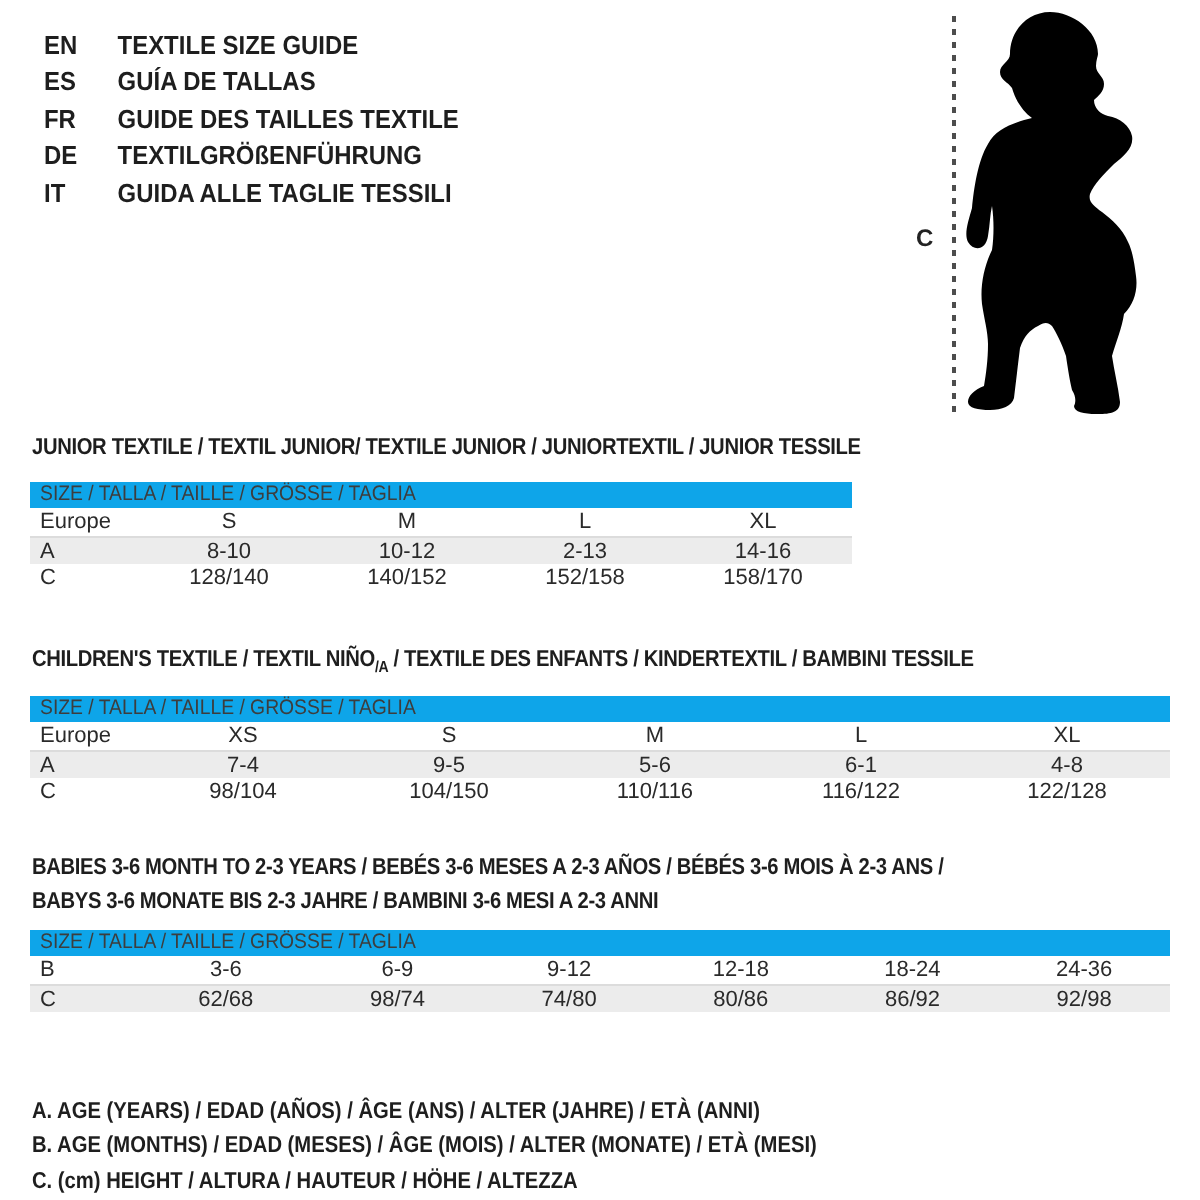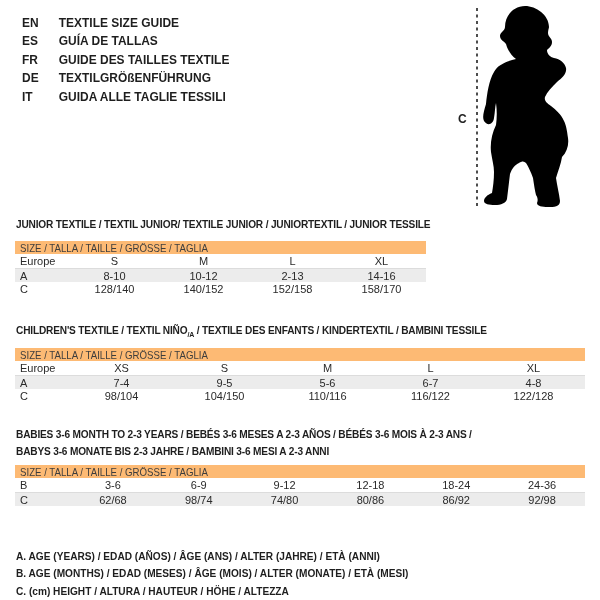--- a/index.html
+++ b/index.html
@@ -15,22 +15,22 @@
   .lang-code { width:40px; }
   
   .figure { position:absolute; left:450px; top:3px; width:140px; height:212px; }
   
   .sec-title { position:absolute; left:16px; font-weight:700; font-size:11.5px;
                letter-spacing:-0.2px; white-space:nowrap;
                transform:scaleX(0.88); transform-origin:0 0; line-height:17px; }
   .sub { font-size:8px; position:relative; top:2.5px; }
   
   .size-table { position:absolute; left:15px; }
-  .size-bar { height:13px; background:#fdba74; color:#3d3d3d;
-              display:flex; align-items:center; font-size:10.5px;
+  .size-bar { height:13px; background:#0ea5e9; color:#3d3d3d;
+              display:flex; align-items:flex-start; font-size:10.5px;
               padding-left:5px; box-sizing:border-box; }
   .size-bar span { transform:scaleX(0.92); transform-origin:0 50%; white-space:nowrap; }
   .trow { display:flex; height:14px; align-items:center; font-size:11px; color:#2a2a2a; }
   .trow.alt { background:#ececec; border-top:1px solid #dcdcdc; box-sizing:border-box; }
   .lbl { width:55px; padding-left:5px; box-sizing:border-box; }
   .cell { flex:1; text-align:center; }
   
   .legend { position:absolute; left:16px; top:547px; }
   .legend-line { height:17.5px; font-weight:700; font-size:11.5px;
                  white-space:nowrap; transform:scaleX(0.88); transform-origin:0 50%;
@@ -154,21 +154,21 @@
       <span class="cell">S</span>
       <span class="cell">M</span>
       <span class="cell">L</span>
       <span class="cell">XL</span>
     </div>
     <div class="trow alt">
       <span class="lbl">A</span>
       <span class="cell">7-4</span>
       <span class="cell">9-5</span>
       <span class="cell">5-6</span>
-      <span class="cell">6-7</span>
+      <span class="cell">6-1</span>
       <span class="cell">4-8</span>
     </div>
     <div class="trow">
       <span class="lbl">C</span>
       <span class="cell">98/104</span>
       <span class="cell">104/150</span>
       <span class="cell">110/116</span>
       <span class="cell">116/122</span>
       <span class="cell">122/128</span>
     </div>

